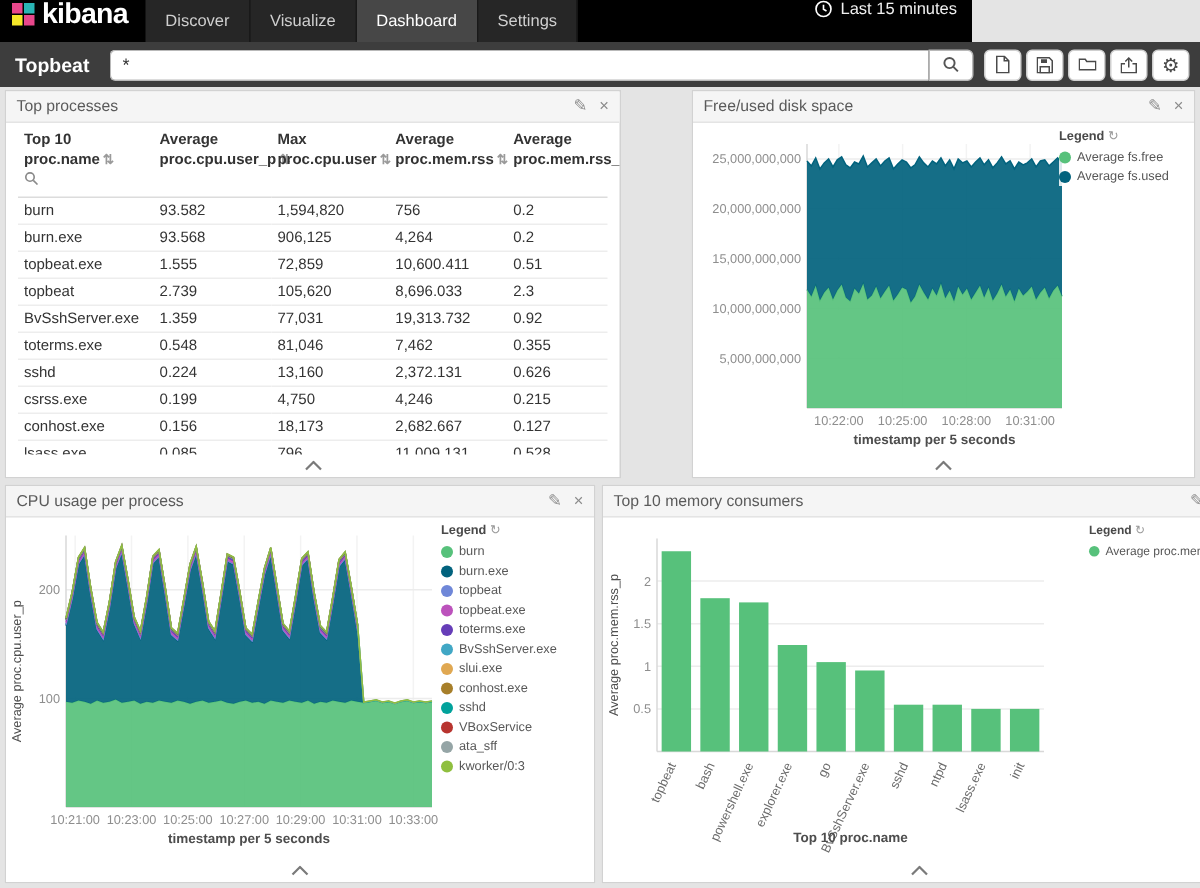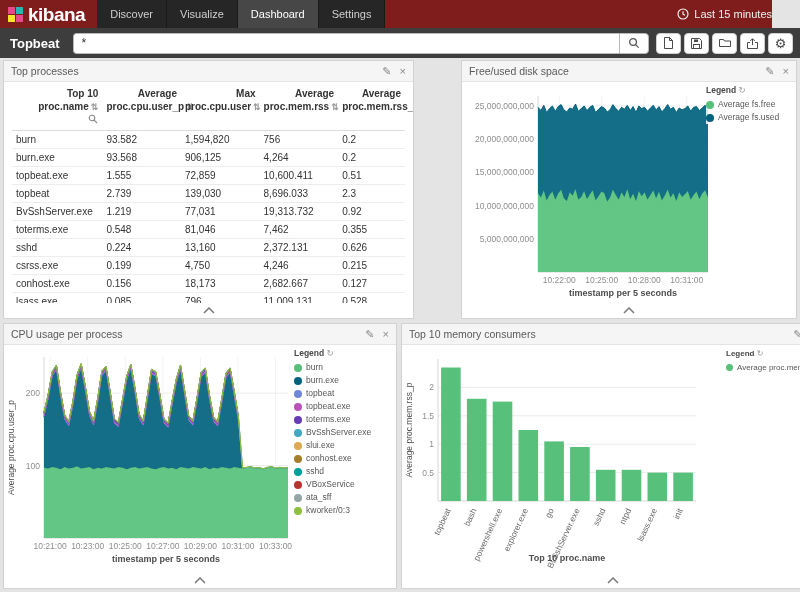--- a/index.html
+++ b/index.html
@@ -1,29 +1,29 @@
 <!DOCTYPE html>
 <html><head>
 <meta charset="utf-8">
 <style>
 *{box-sizing:border-box;margin:0;padding:0}
 html,body{width:800px;height:592px}
 body{font-family:"Liberation Sans",sans-serif;background:#e4e4e4;overflow:hidden}
 .screen{position:relative;width:800px;height:592px}
 
-.topnav{position:absolute;left:0;top:0;width:772px;height:28px;background:#7f1d1d;display:flex;align-items:center;color:#fff}
+.topnav{position:absolute;left:0;top:0;width:648px;height:28px;background:#000000;display:flex;align-items:flex-start;color:#fff}
 .logo{display:flex;align-items:center;gap:5px;padding:0 12px 0 8px;cursor:pointer}
 .logo-grid{display:grid;grid-template-columns:7px 7px;grid-template-rows:7px 7px;gap:1px}
 .logo-grid i{display:block}
 .lg1{background:#e8478b}.lg2{background:#29b5b5}.lg3{background:#f5e728}.lg4{background:#e8478b}
 .logo-text{font-size:19px;font-weight:bold;letter-spacing:-.5px;line-height:1}
 .nav{display:flex;align-items:stretch;height:28px}
 .nav-item{display:flex;align-items:center;padding:0 13px;font-size:11px;color:#cfcfcf;background:#262626;border-right:1px solid #191919;cursor:pointer}
 .nav-item.active{background:#474747;color:#fff}
-.timepicker{margin-left:auto;display:flex;align-items:center;gap:5px;font-size:11px;color:#f0f0f0;cursor:pointer}
+.timepicker{margin-left:auto;display:flex;align-items:center;gap:5px;padding-right:10px;font-size:11px;color:#f0f0f0;cursor:pointer}
 
 .appbar{position:absolute;left:0;top:28px;width:800px;height:30px;background:#3d3d3d;display:flex;align-items:center;padding:0 7px}
 .app-title{color:#fff;font-size:13px;font-weight:bold;padding:0 13px 0 3px;white-space:nowrap}
 .searchwrap{flex:1;display:flex;height:21px}
 .query-input{flex:1;border:1px solid #b9b9b9;border-right:none;border-radius:4px 0 0 4px;padding:0 8px;font-size:12px;color:#333;outline:none;font-family:"Liberation Sans",sans-serif}
 .search-btn{width:30px;background:#fff;border:1px solid #b9b9b9;border-radius:0 4px 4px 0;display:flex;align-items:center;justify-content:center;cursor:pointer}
 .tools{display:flex;gap:3px;margin-left:7px}
 .tool-btn{width:25px;height:21px;background:#fff;border:1px solid #cfcfcf;border-radius:4px;display:flex;align-items:center;justify-content:center;cursor:pointer;color:#4a4a4a;font-size:13px;line-height:1}
 
 .panel{position:absolute;background:#fff;border:1px solid #d2d2d2;display:flex;flex-direction:column}
@@ -34,21 +34,21 @@
 .phead{height:21px;background:#f5f5f5;border-bottom:1px solid #e4e4e4;display:flex;align-items:center;padding:0 7px;flex:0 0 auto}
 .ptitle{font-size:10.5px;color:#5a5a5a}
 .picons{margin-left:auto;display:flex;gap:8px;color:#8a8a8a;font-size:11px;line-height:1}
 .pi{cursor:pointer}
 .pbody{flex:1 1 auto;position:relative;overflow:hidden}
 .tablewrap{padding:3px 8px 0}
 .pfoot{flex:0 0 15px;display:flex;align-items:center;justify-content:center}
 .collapse{cursor:pointer;display:flex}
 
 table.proc{width:100%;border-collapse:collapse;font-size:10px;color:#333;table-layout:fixed}
-table.proc th{font-weight:bold;text-align:right;vertical-align:top;padding:3px 4px 2px;border-bottom:1px solid #dcdcdc;line-height:1.25;cursor:pointer}
+table.proc th{font-weight:bold;text-align:left;vertical-align:top;padding:3px 4px 2px;border-bottom:1px solid #dcdcdc;line-height:1.25;cursor:pointer}
 table.proc th:nth-child(1){width:23%}
 table.proc th:nth-child(2){width:20%}
 table.proc th:nth-child(3){width:20%}
 table.proc th:nth-child(4){width:20%}
 table.proc th:nth-child(5){width:17%}
 table.proc td{padding:2px 4px;border-bottom:1px solid #ededed;line-height:1.3;overflow:hidden;white-space:nowrap}
 .sort{color:#9a9a9a;font-size:9px;margin-left:2px}
 .magrow{margin-top:1px}
 
 .legend{position:absolute;font-size:8.5px;color:#575757;line-height:13px;background:rgba(255,255,255,.85)}
@@ -175,27 +175,27 @@
             <tr>
               <td>topbeat.exe</td>
               <td>1.555</td>
               <td>72,859</td>
               <td>10,600.411</td>
               <td>0.51</td>
             </tr>
             <tr>
               <td>topbeat</td>
               <td>2.739</td>
-              <td>139,030</td>
+              <td>105,620</td>
               <td>8,696.033</td>
               <td>2.3</td>
             </tr>
             <tr>
               <td>BvSshServer.exe</td>
-              <td>1.219</td>
+              <td>1.359</td>
               <td>77,031</td>
               <td>19,313.732</td>
               <td>0.92</td>
             </tr>
             <tr>
               <td>toterms.exe</td>
               <td>0.548</td>
               <td>81,046</td>
               <td>7,462</td>
               <td>0.355</td>

